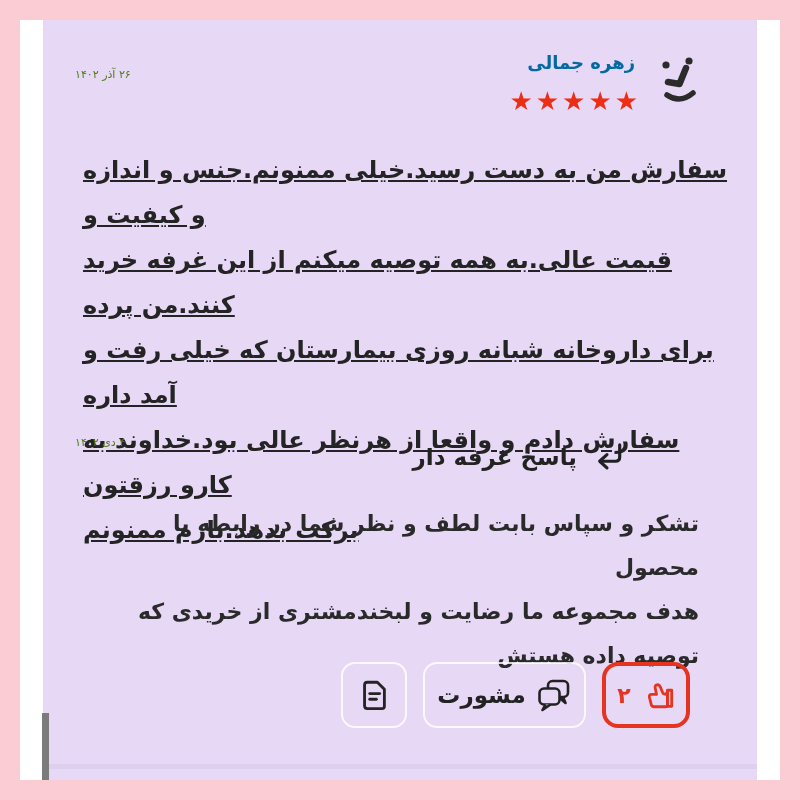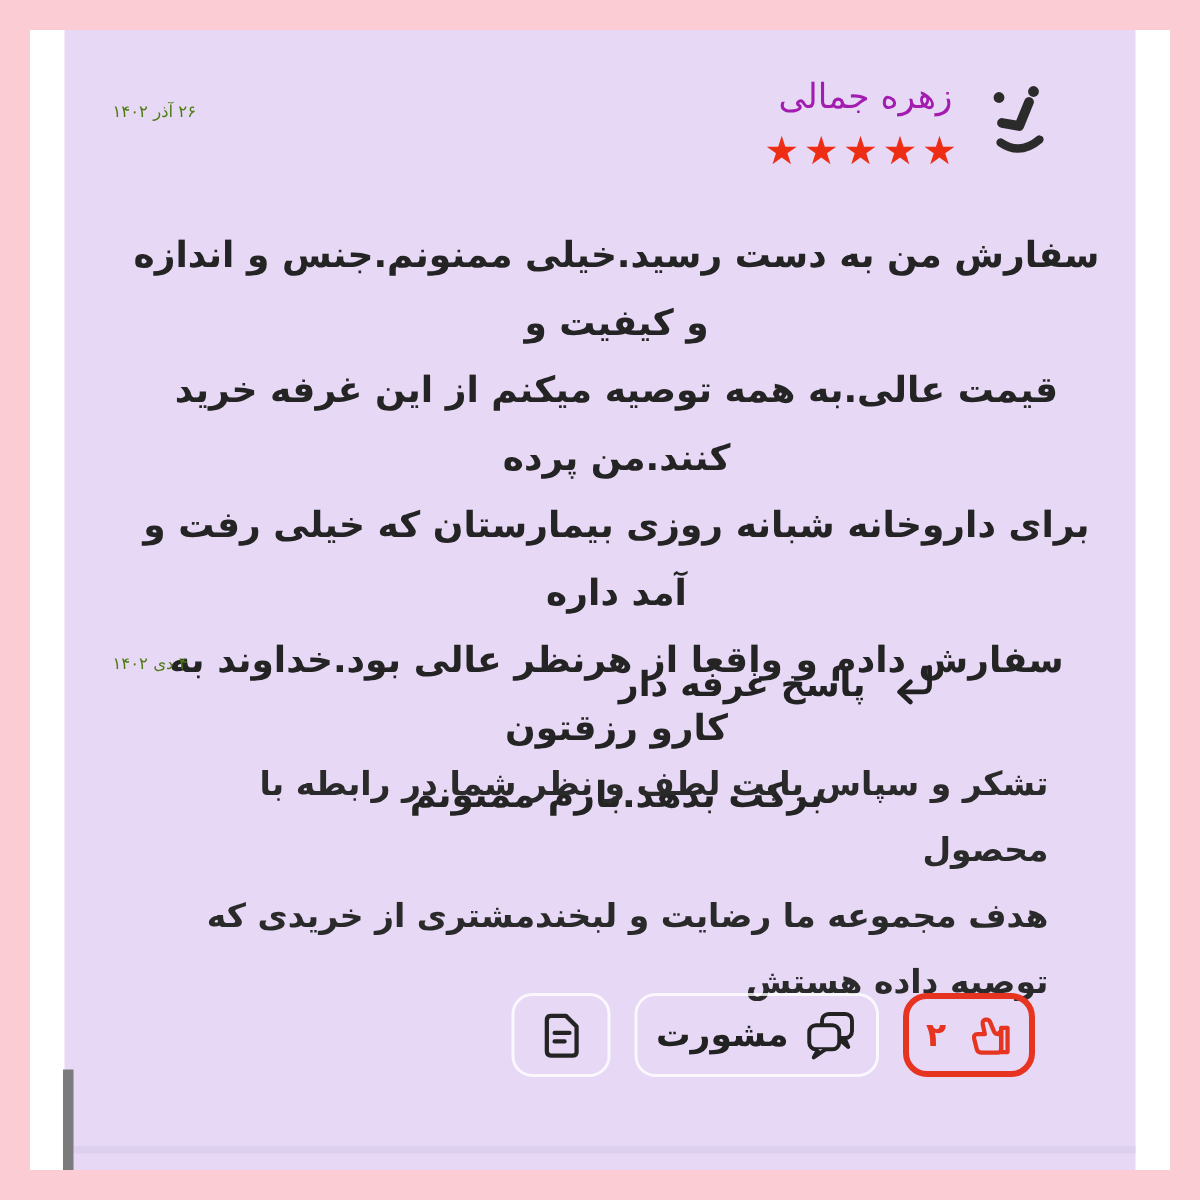--- a/index.html
+++ b/index.html
@@ -22,57 +22,58 @@
   .scroll-thumb {
     position:absolute; left:22px; top:693px; width:7px; height:67px;
     background:#7b7b7b; z-index:5;
   }
   
   .avatar {
     position:absolute; top:36px; right:52px; width:50px; height:54px;
   }
   .author {
     position:absolute; top:32px; right:122px;
-    font-size:23px; font-weight:400; color:#a21caf;
+    font-size:18px; font-weight:700; color:#0369a1;
   }
   .stars {
     position:absolute; top:66px; right:116px;
     font-size:26px; color:#ee2d15; letter-spacing:3px; line-height:30px;
   }
   .date {
     color:#4d7c0f; font-size:11px; font-weight:400;
   }
   .review-date { position:absolute; top:48px; left:32px; }
   
   .review-text {
     position:absolute; top:128px; right:18px; left:40px;
-    text-align:center;
+    text-align:left;
     font-size:24px; font-weight:700; color:#242424;
     line-height:45px;
+    text-decoration:underline;
   }
   
   .reply-head {
     position:absolute; top:420px; right:130px;
     display:flex; align-items:center; gap:16px;
   }
   .reply-label { font-size:23px; font-weight:700; color:#222222; }
   .reply-date { position:absolute; top:416px; left:32px; }
   .reply-text {
     position:absolute; top:482px; right:58px; left:78px;
     text-align:right;
     font-size:22px; font-weight:700; color:#2a2a2a;
     line-height:44px;
   }
   
   .actions {
     position:absolute; top:642px; right:67px;
     display:flex; align-items:center; gap:16px;
   }
   .btn {
-    height:56px; border-radius:14px;
+    height:66px; border-radius:14px;
     background:transparent;
     border:2px solid rgba(255,255,255,0.8);
     display:flex; align-items:center; justify-content:center; gap:10px;
     cursor:pointer;
     font-family:inherit;
   }
   .btn-like {
     width:88px; border:4px solid #e63420; border-radius:16px;
     color:#e63420; font-size:22px; font-weight:700;
   }

